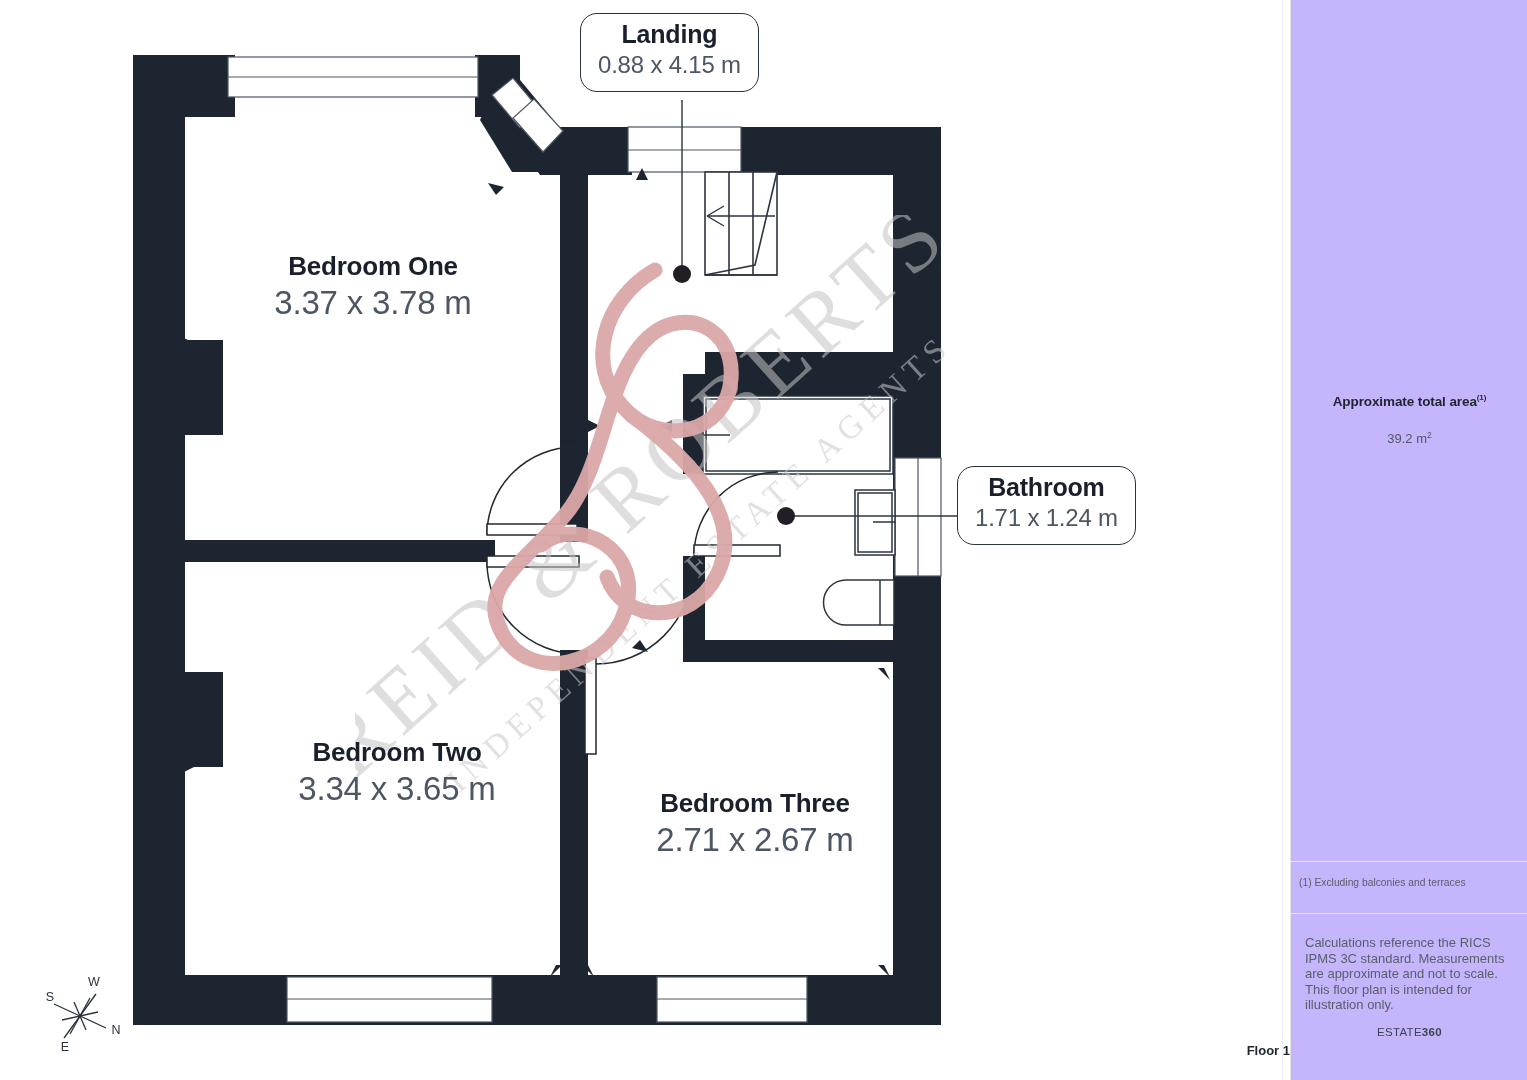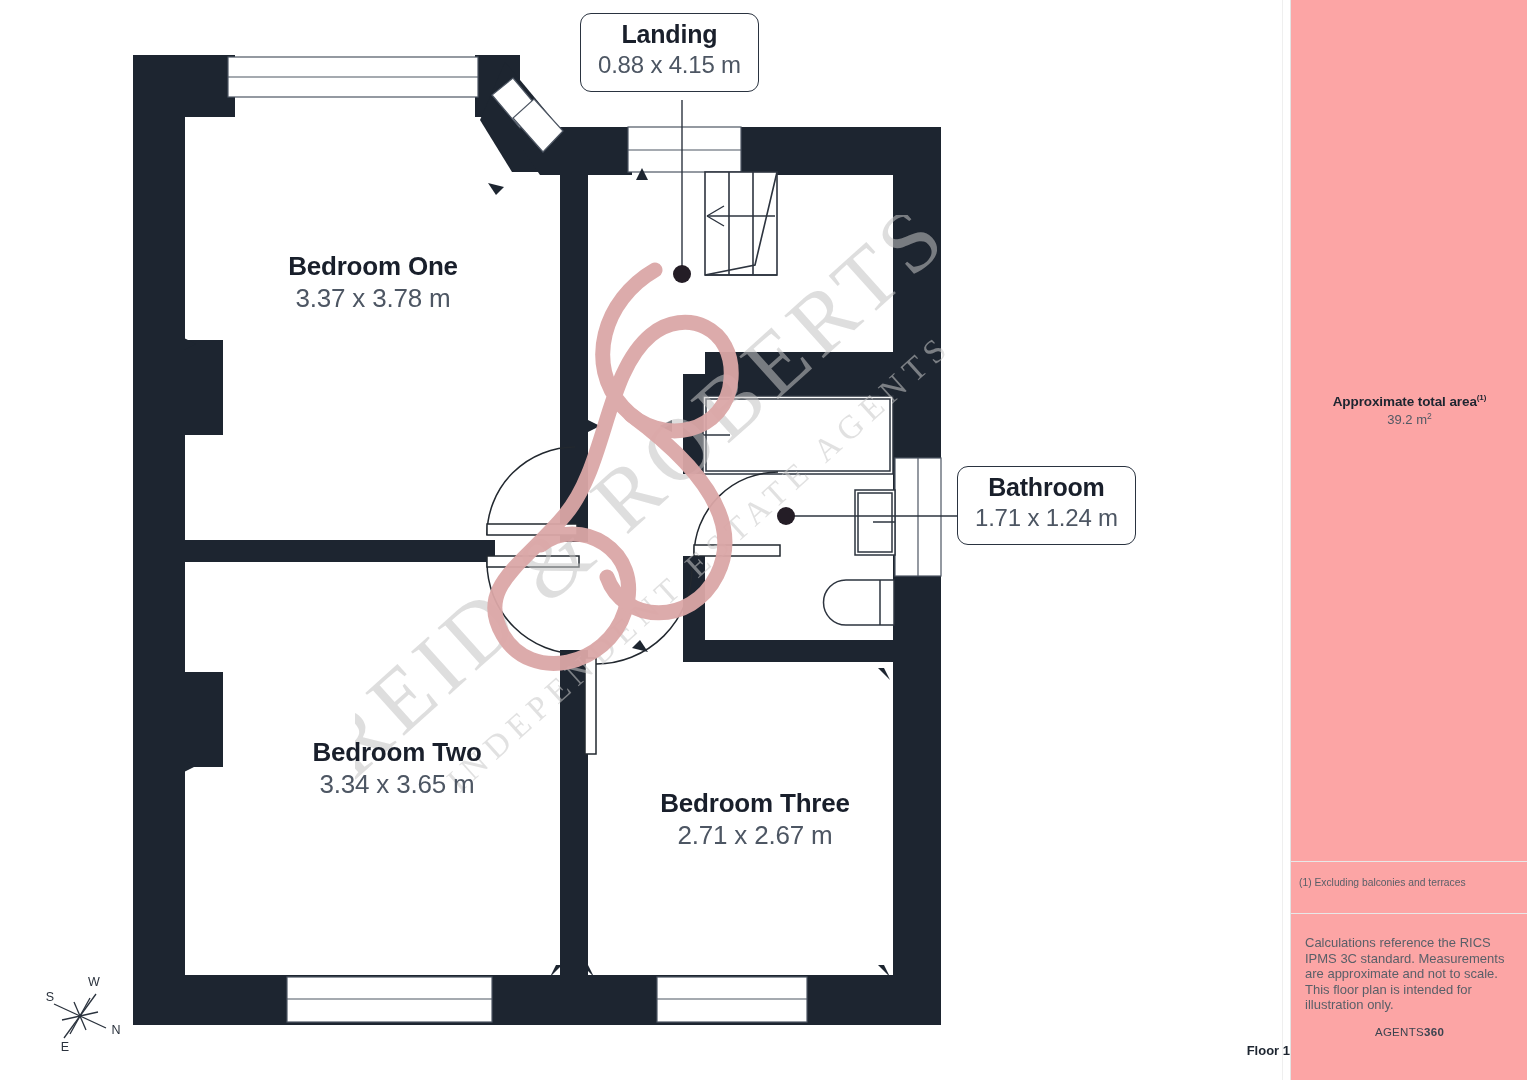--- a/index.html
+++ b/index.html
@@ -14,21 +14,21 @@
     height: 1080px;
     background: #ffffff;
     overflow: hidden;
   }
 
   
   #sidebar {
     position: absolute;
     left: 1290px; top: 0;
     width: 237px; height: 1080px;
-    background: #fca5a5;
+    background: #c4b5fd;
     border-left: 1px solid #e3e3e3;
     text-decoration: underline;
   }
   #sidebar-outer-rule {
     position: absolute;
     left: 1282px; top: 0;
     width: 1px; height: 1080px;
     background: #efefef;
   }
   .sb-area-block {
@@ -38,21 +38,21 @@
     text-align: center;
   }
   .sb-area-title {
     font-size: 13.5px;
     font-weight: bold;
     color: #1d2530;
     letter-spacing: -0.1px;
   }
   .sb-area-title sup { font-size: 8px; vertical-align: super; }
   .sb-area-value {
-    margin-top: 2px;
+    margin-top: 21px;
     font-size: 13px;
     color: #515964;
   }
   .sb-area-value sup { font-size: 8.5px; vertical-align: super; }
 
   #sb-divider-1 {
     position: absolute;
     left: 0; top: 861px;
     width: 237px; height: 1px;
     background: #e8e8e8;
@@ -113,31 +113,31 @@
     white-space: nowrap;
   }
   .room-name {
     font-size: 26px;
     font-weight: bold;
     color: #191f2b;
     letter-spacing: -0.2px;
     line-height: 1.1;
   }
   .room-dims {
-    font-size: 26px;
+    font-size: 33px;
     color: #4d5663;
     line-height: 1.35;
     letter-spacing: -0.2px;
   }
 
   .callout {
     position: absolute;
     background: #ffffff;
     border: 1.6px solid #2a3340;
-    border-radius: 11px;
+    border-radius: 17px;
     padding: 7px 17px 10px 17px;
     text-align: center;
     white-space: nowrap;
   }
   .callout .room-name { font-size: 25px; }
   .callout .room-dims { font-size: 24px; }
 
   #label-landing { left: 580px; top: 13px; }
   #label-bathroom { left: 957px; top: 466px; }
   #label-bedroom-one { left: 248px; top: 252px; width: 250px; }
@@ -382,17 +382,17 @@
 
     <div id="sb-divider-1"></div>
 
     <div class="sb-footnote">(1) Excluding balconies and terraces</div>
 
     <div id="sb-divider-2"></div>
 
     <div class="sb-disclaimer">Calculations reference the RICS IPMS 3C standard. Measurements are approximate and not to scale. This floor plan is intended for illustration only.</div>
 
     <div class="sb-brand">
-      <span>AGENTS</span><b>360</b>
+      <span>ESTATE</span><b>360</b>
     </div>
   </div>
 
 </div>
 
 </body></html>

